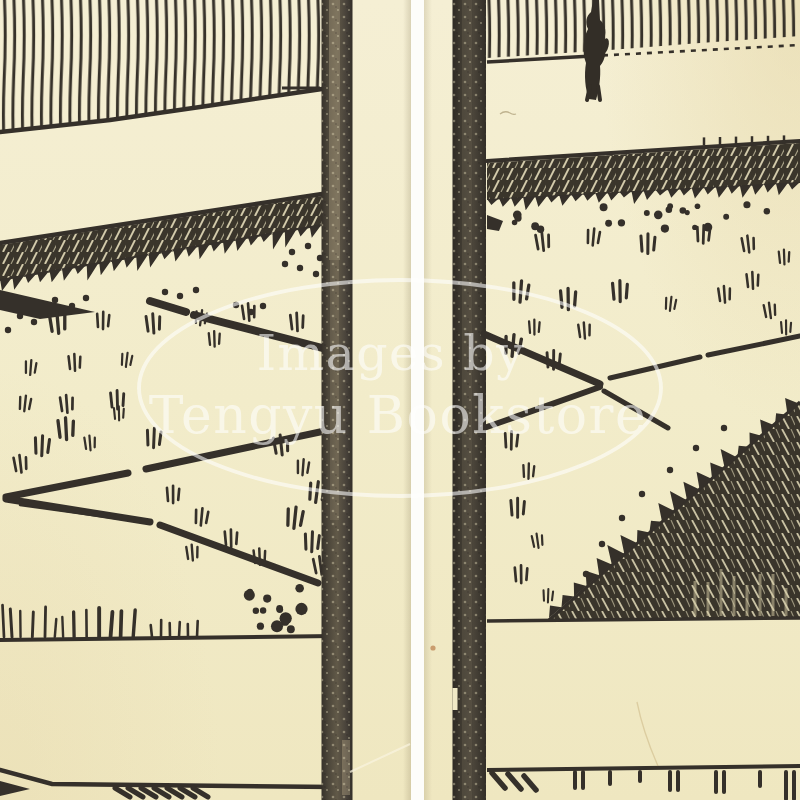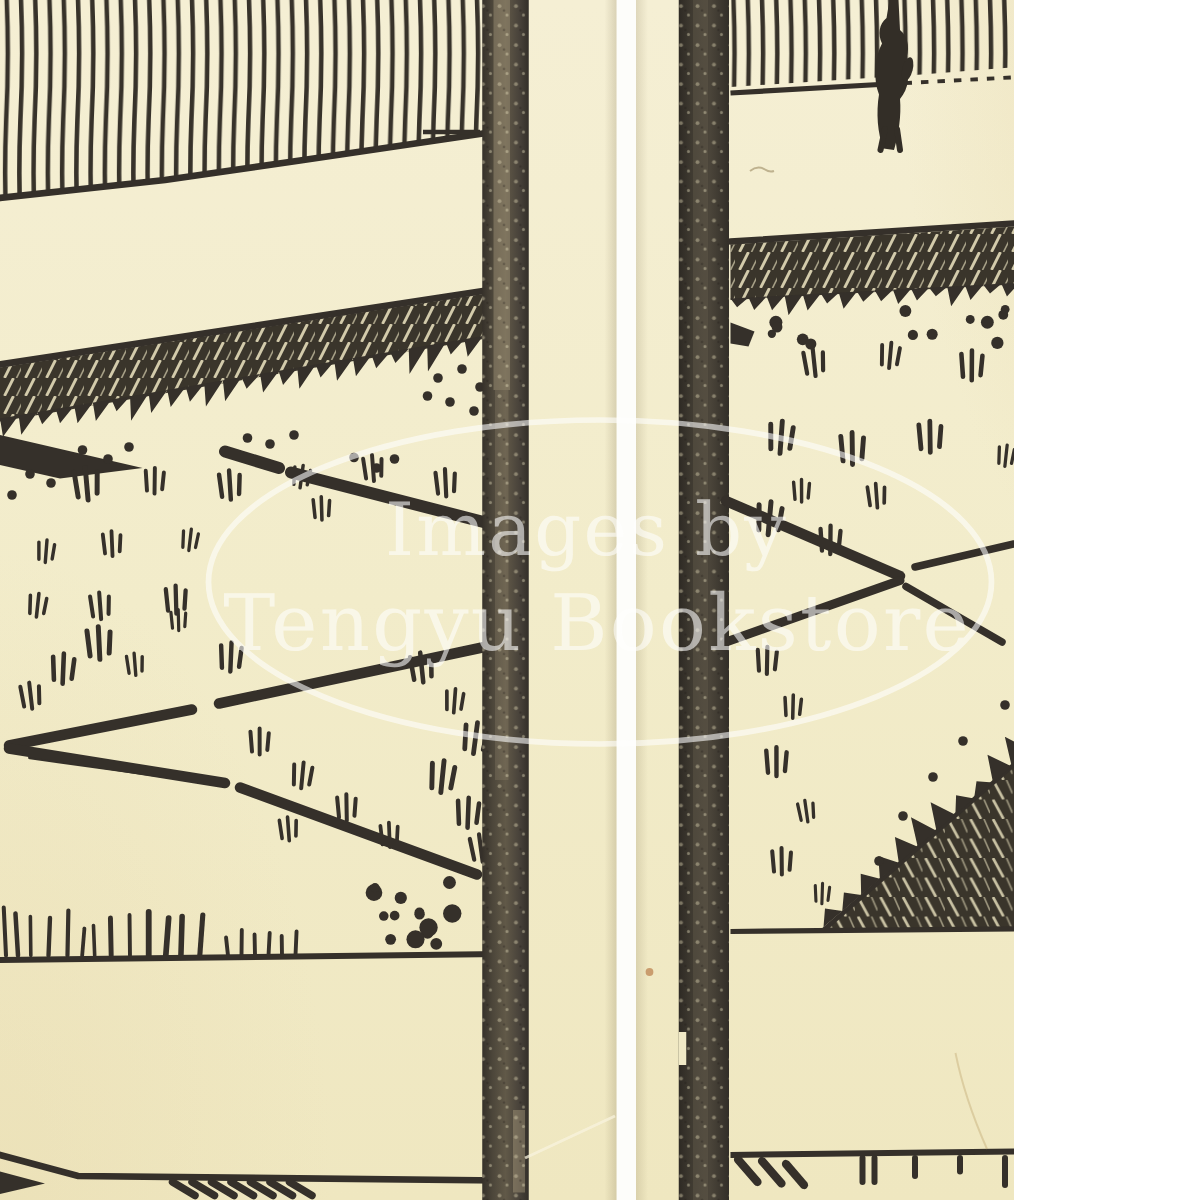--- a/index.html
+++ b/index.html
@@ -1,16 +1,16 @@
 <!DOCTYPE html>
 <html><head>
 <meta charset="utf-8">
 <style>
   html,body{margin:0;padding:0;background:#ffffff;}
-  .stage{position:relative;width:676px;height:800px;overflow:hidden;background:#eab308;
+  .stage{position:relative;width:800px;height:800px;overflow:hidden;background:#eab308;
          font-family:"Liberation Sans",sans-serif;}
   svg{display:block;}
   .wm-text{font-family:"DejaVu Serif","Liberation Serif",serif;}
 </style>
 </head>
 <body>
 
 <div class="stage">
 <svg id="art" width="800" height="800" viewBox="0 0 800 800" xmlns="http://www.w3.org/2000/svg">
   <defs>

